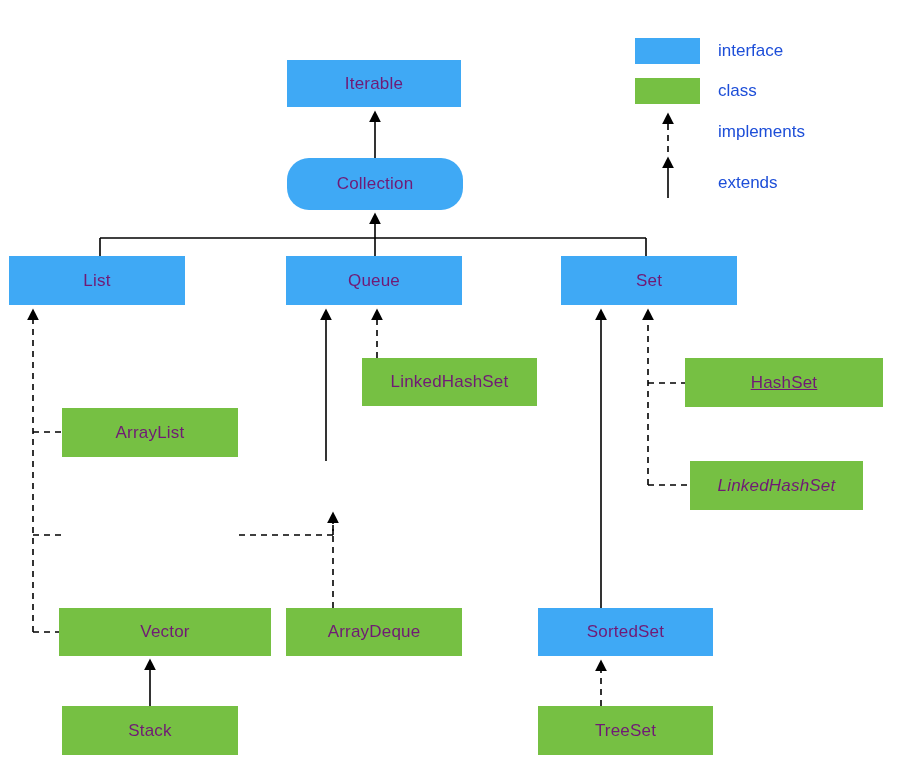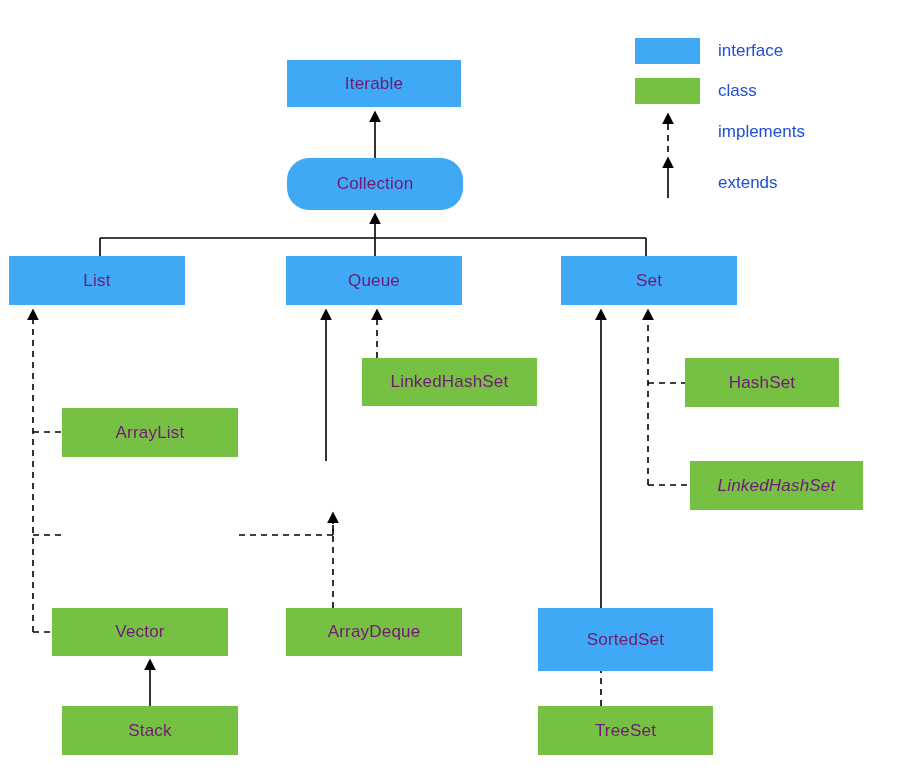--- a/index.html
+++ b/index.html
@@ -144,43 +144,43 @@
   </div>
 
   <div class="node iface" style="left:561px; top:256px; width:176px; height:49px;">
     <span>Set</span>
   </div>
 
   <div class="node cls" style="left:362px; top:358px; width:175px; height:48px;">
     <span>LinkedHashSet</span>
   </div>
 
-  <div class="node cls" style="left:685px; top:358px; width:154px; height:49px;">
+  <div class="node cls" style="left:685px; top:358px; width:198px; height:49px;text-decoration:underline;">
     <span>HashSet</span>
   </div>
 
   <div class="node cls" style="left:62px; top:408px; width:176px; height:49px;">
     <span>ArrayList</span>
   </div>
 
 
   <div class="node cls" style="left:690px; top:461px; width:173px; height:49px;font-style:italic;">
     <span>LinkedHashSet</span>
   </div>
 
 
-  <div class="node cls" style="left:52px; top:608px; width:176px; height:48px;">
+  <div class="node cls" style="left:59px; top:608px; width:212px; height:48px;">
     <span>Vector</span>
   </div>
 
   <div class="node cls" style="left:286px; top:608px; width:176px; height:48px;">
     <span>ArrayDeque</span>
   </div>
 
-  <div class="node iface" style="left:538px; top:608px; width:175px; height:63px;">
+  <div class="node iface" style="left:538px; top:608px; width:175px; height:48px;">
     <span>SortedSet</span>
   </div>
 
   <div class="node cls" style="left:62px; top:706px; width:176px; height:49px;">
     <span>Stack</span>
   </div>
 
   <div class="node cls" style="left:538px; top:706px; width:175px; height:49px;">
     <span>TreeSet</span>
   </div>

